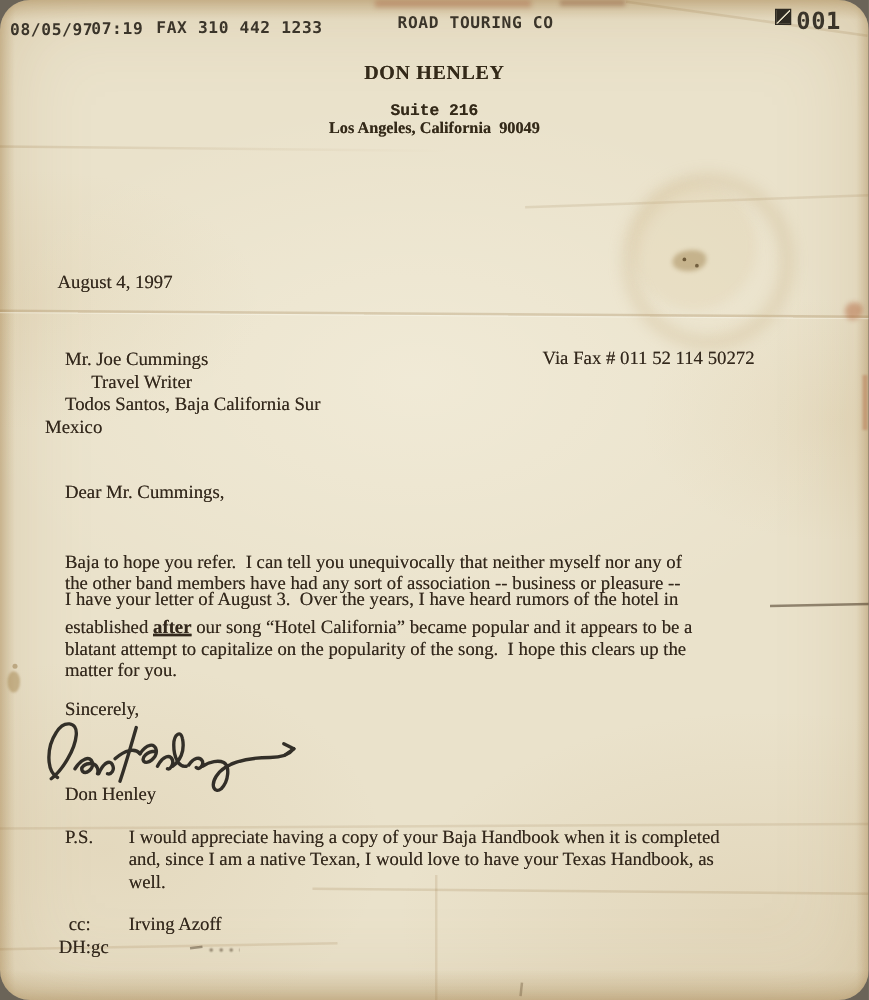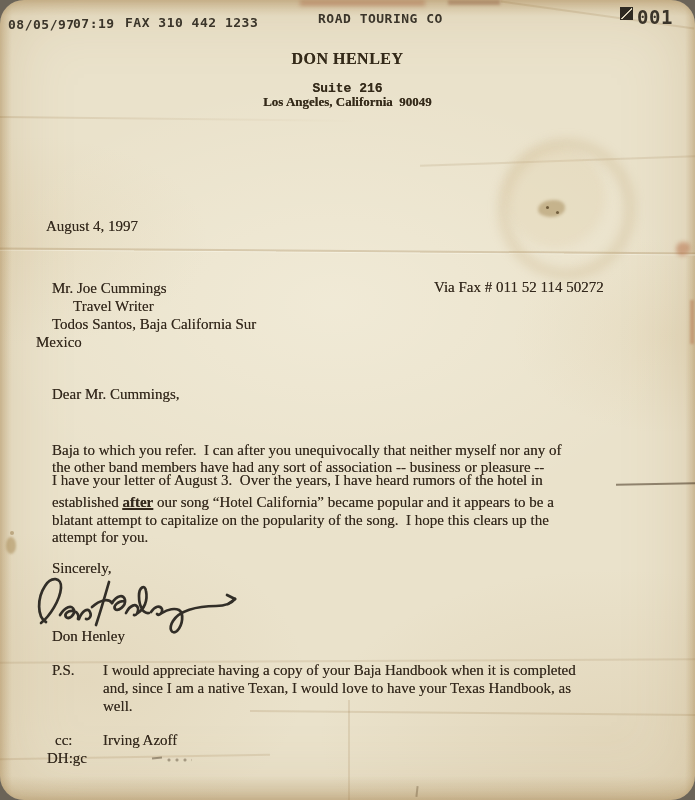--- a/index.html
+++ b/index.html
@@ -77,25 +77,25 @@
   <div class="t body-text" style="left:52px;top:280px;">Mr. Joe Cummings</div>
   <div class="t body-text" style="left:52px;top:298px;margin-left:21px;">Travel Writer</div>
   <div class="t body-text" style="left:52px;top:316px;">Todos Santos, Baja California Sur</div>
   <div class="t body-text" style="left:36px;top:334px;">Mexico</div>
   <div class="t body-text" style="left:434px;top:279px;">Via Fax # 011 52 114 50272</div>
 
   <div class="t body-text" style="left:52px;top:386px;">Dear Mr. Cummings,</div>
 
   <div style="position:absolute;left:52px;top:424px;width:620px;height:126px;" class="body-text">
     <div class="line" style="top:0;margin-top:48px;">I have your letter of August 3.  Over the years, I have heard rumors of the hotel in</div>
-    <div class="line" style="top:17.5px;">Baja to which you refer.  I can after you unequivocally that neither myself nor any of</div>
+    <div class="line" style="top:17.5px;">Baja to hope you refer.  I can tell you unequivocally that neither myself nor any of</div>
     <div class="line" style="top:35px;">the other band members have had any sort of association -- business or pleasure --</div>
     <div class="line" style="top:70px;"><span>established </span><span class="und">after</span><span> our song “Hotel California” became popular and it appears to be a</span></div>
     <div class="line" style="top:87.5px;">blatant attempt to capitalize on the popularity of the song.  I hope this clears up the</div>
-    <div class="line" style="top:105px;">attempt for you.</div>
+    <div class="line" style="top:105px;">matter for you.</div>
   </div>
 
   <div class="mark" style="left:616px;top:483px;width:80px;height:2px;background:rgba(70,52,32,.55);transform:rotate(-1.2deg);"></div>
 
   <div class="t body-text" style="left:52px;top:560px;">Sincerely,</div>
 
   <svg style="position:absolute;left:34px;top:572px;" width="215" height="64" viewBox="0 0 215 64" fill="none">
     <g stroke="#23201b" stroke-width="2.7" stroke-linecap="round" stroke-linejoin="round" opacity=".92">
       <path d="M12,50 C3,45 3,26 11,14 C17,4 28,5 27,16 C26,28 16,44 7,51"></path>
       <path d="M26,43 C31,35 38,32 40,38 C41,43 35,48 32,45 C30,42 34,38 40,39 C44,40 45,44 44,47"></path>

